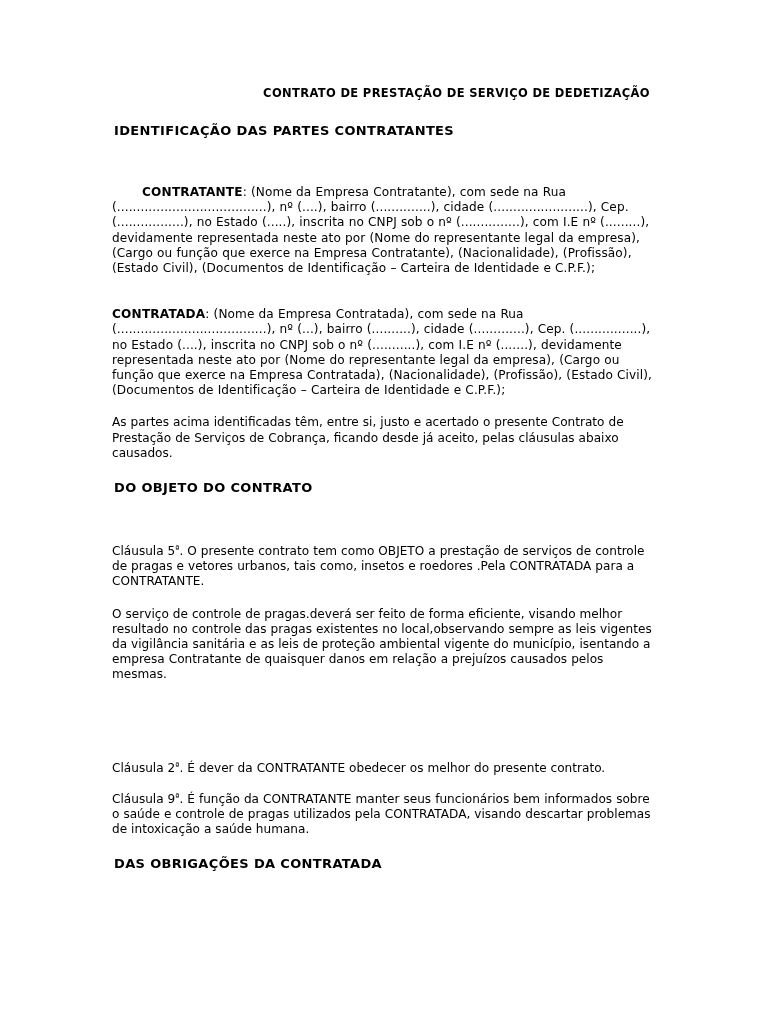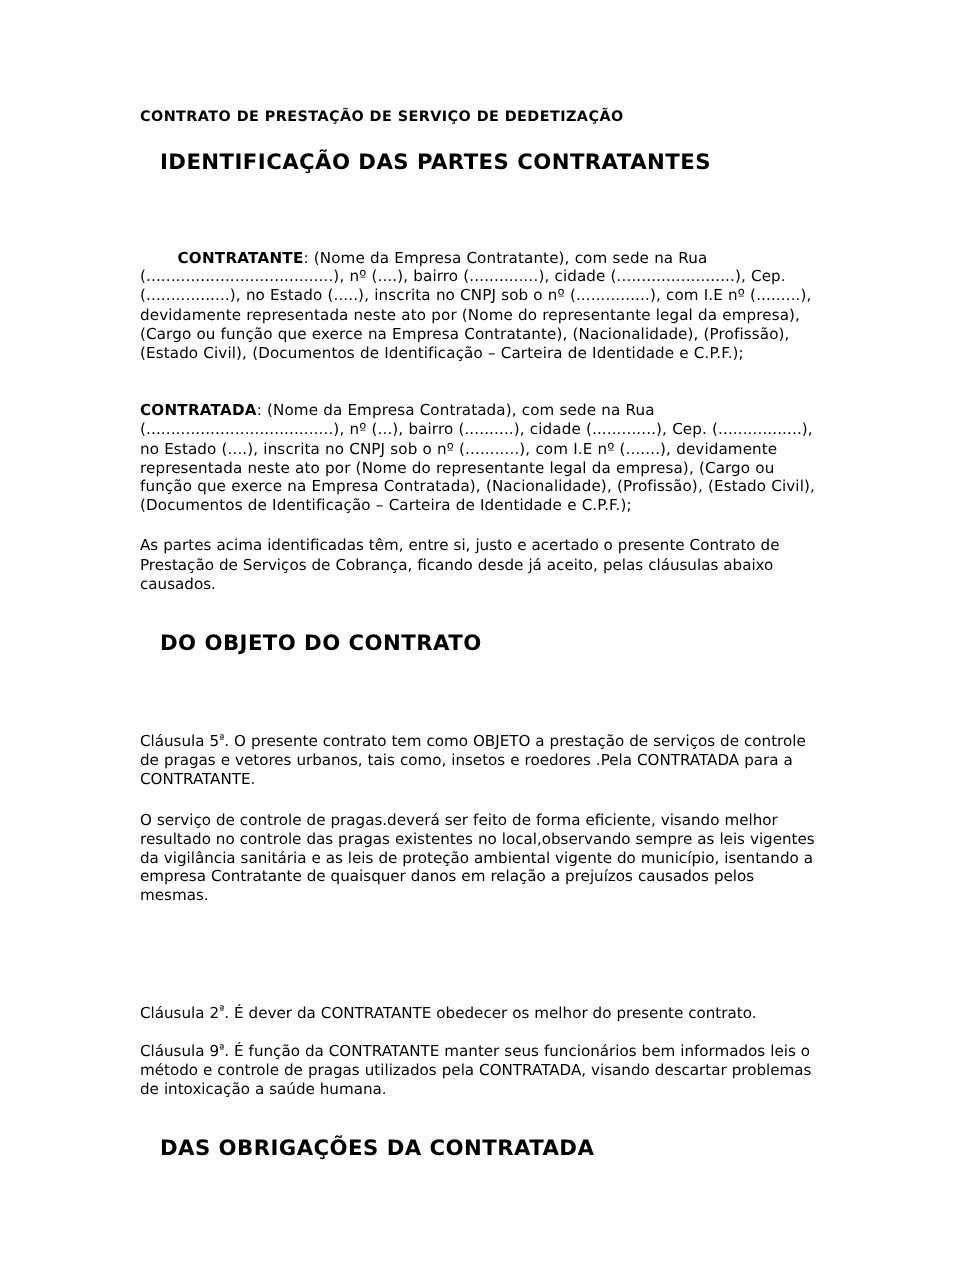--- a/index.html
+++ b/index.html
@@ -27,31 +27,31 @@
   .content {
     position: absolute;
     left: 112px;
     top: 86px;
     width: 546px;
   }
   .doc-title {
     font-size: 11.5px;
     font-weight: bold;
     letter-spacing: 0.35px;
-    text-align: left;
+    text-align: right;
     margin: 0 0 22px 0;
     line-height: 15px;
     padding-right: 8px;
   }
   .section-head {
-    font-size: 17px;
+    font-size: 13px;
     font-weight: bold;
     letter-spacing: 0.35px;
     line-height: 15px;
-    margin: 16px;
+    margin: 2px;
   }
   p.body-par {
     font-size: 12.1px;
     line-height: 15.2px;
     margin: 0;
     text-align: left;
     word-spacing: 0.15px;
   }
   .lead-bold {
     font-weight: bold;
@@ -109,20 +109,20 @@
 
     <div class="gap-lg"></div>
 
 
     <div class="gap-head"></div>
 
     <p class="body-par"><span>Cláusula 2</span><span class="ord">ª</span><span>. É dever da CONTRATANTE obedecer os melhor do presente contrato.</span></p>
 
     <div class="gap-sm"></div>
 
-    <p class="body-par"><span>Cláusula 9</span><span class="ord">ª</span><span>. É função da CONTRATANTE manter seus funcionários bem informados leis o método e controle de pragas utilizados pela CONTRATADA, visando descartar problemas de intoxicação a saúde humana.</span></p>
+    <p class="body-par"><span>Cláusula 9</span><span class="ord">ª</span><span>. É função da CONTRATANTE manter seus funcionários bem informados sobre o saúde e controle de pragas utilizados pela CONTRATADA, visando descartar problemas de intoxicação a saúde humana.</span></p>
 
     <div class="gap-md"></div>
 
     <div class="section-head">DAS OBRIGAÇÕES DA CONTRATADA</div>
 
   </div>
 </div>
 
 </body></html>

